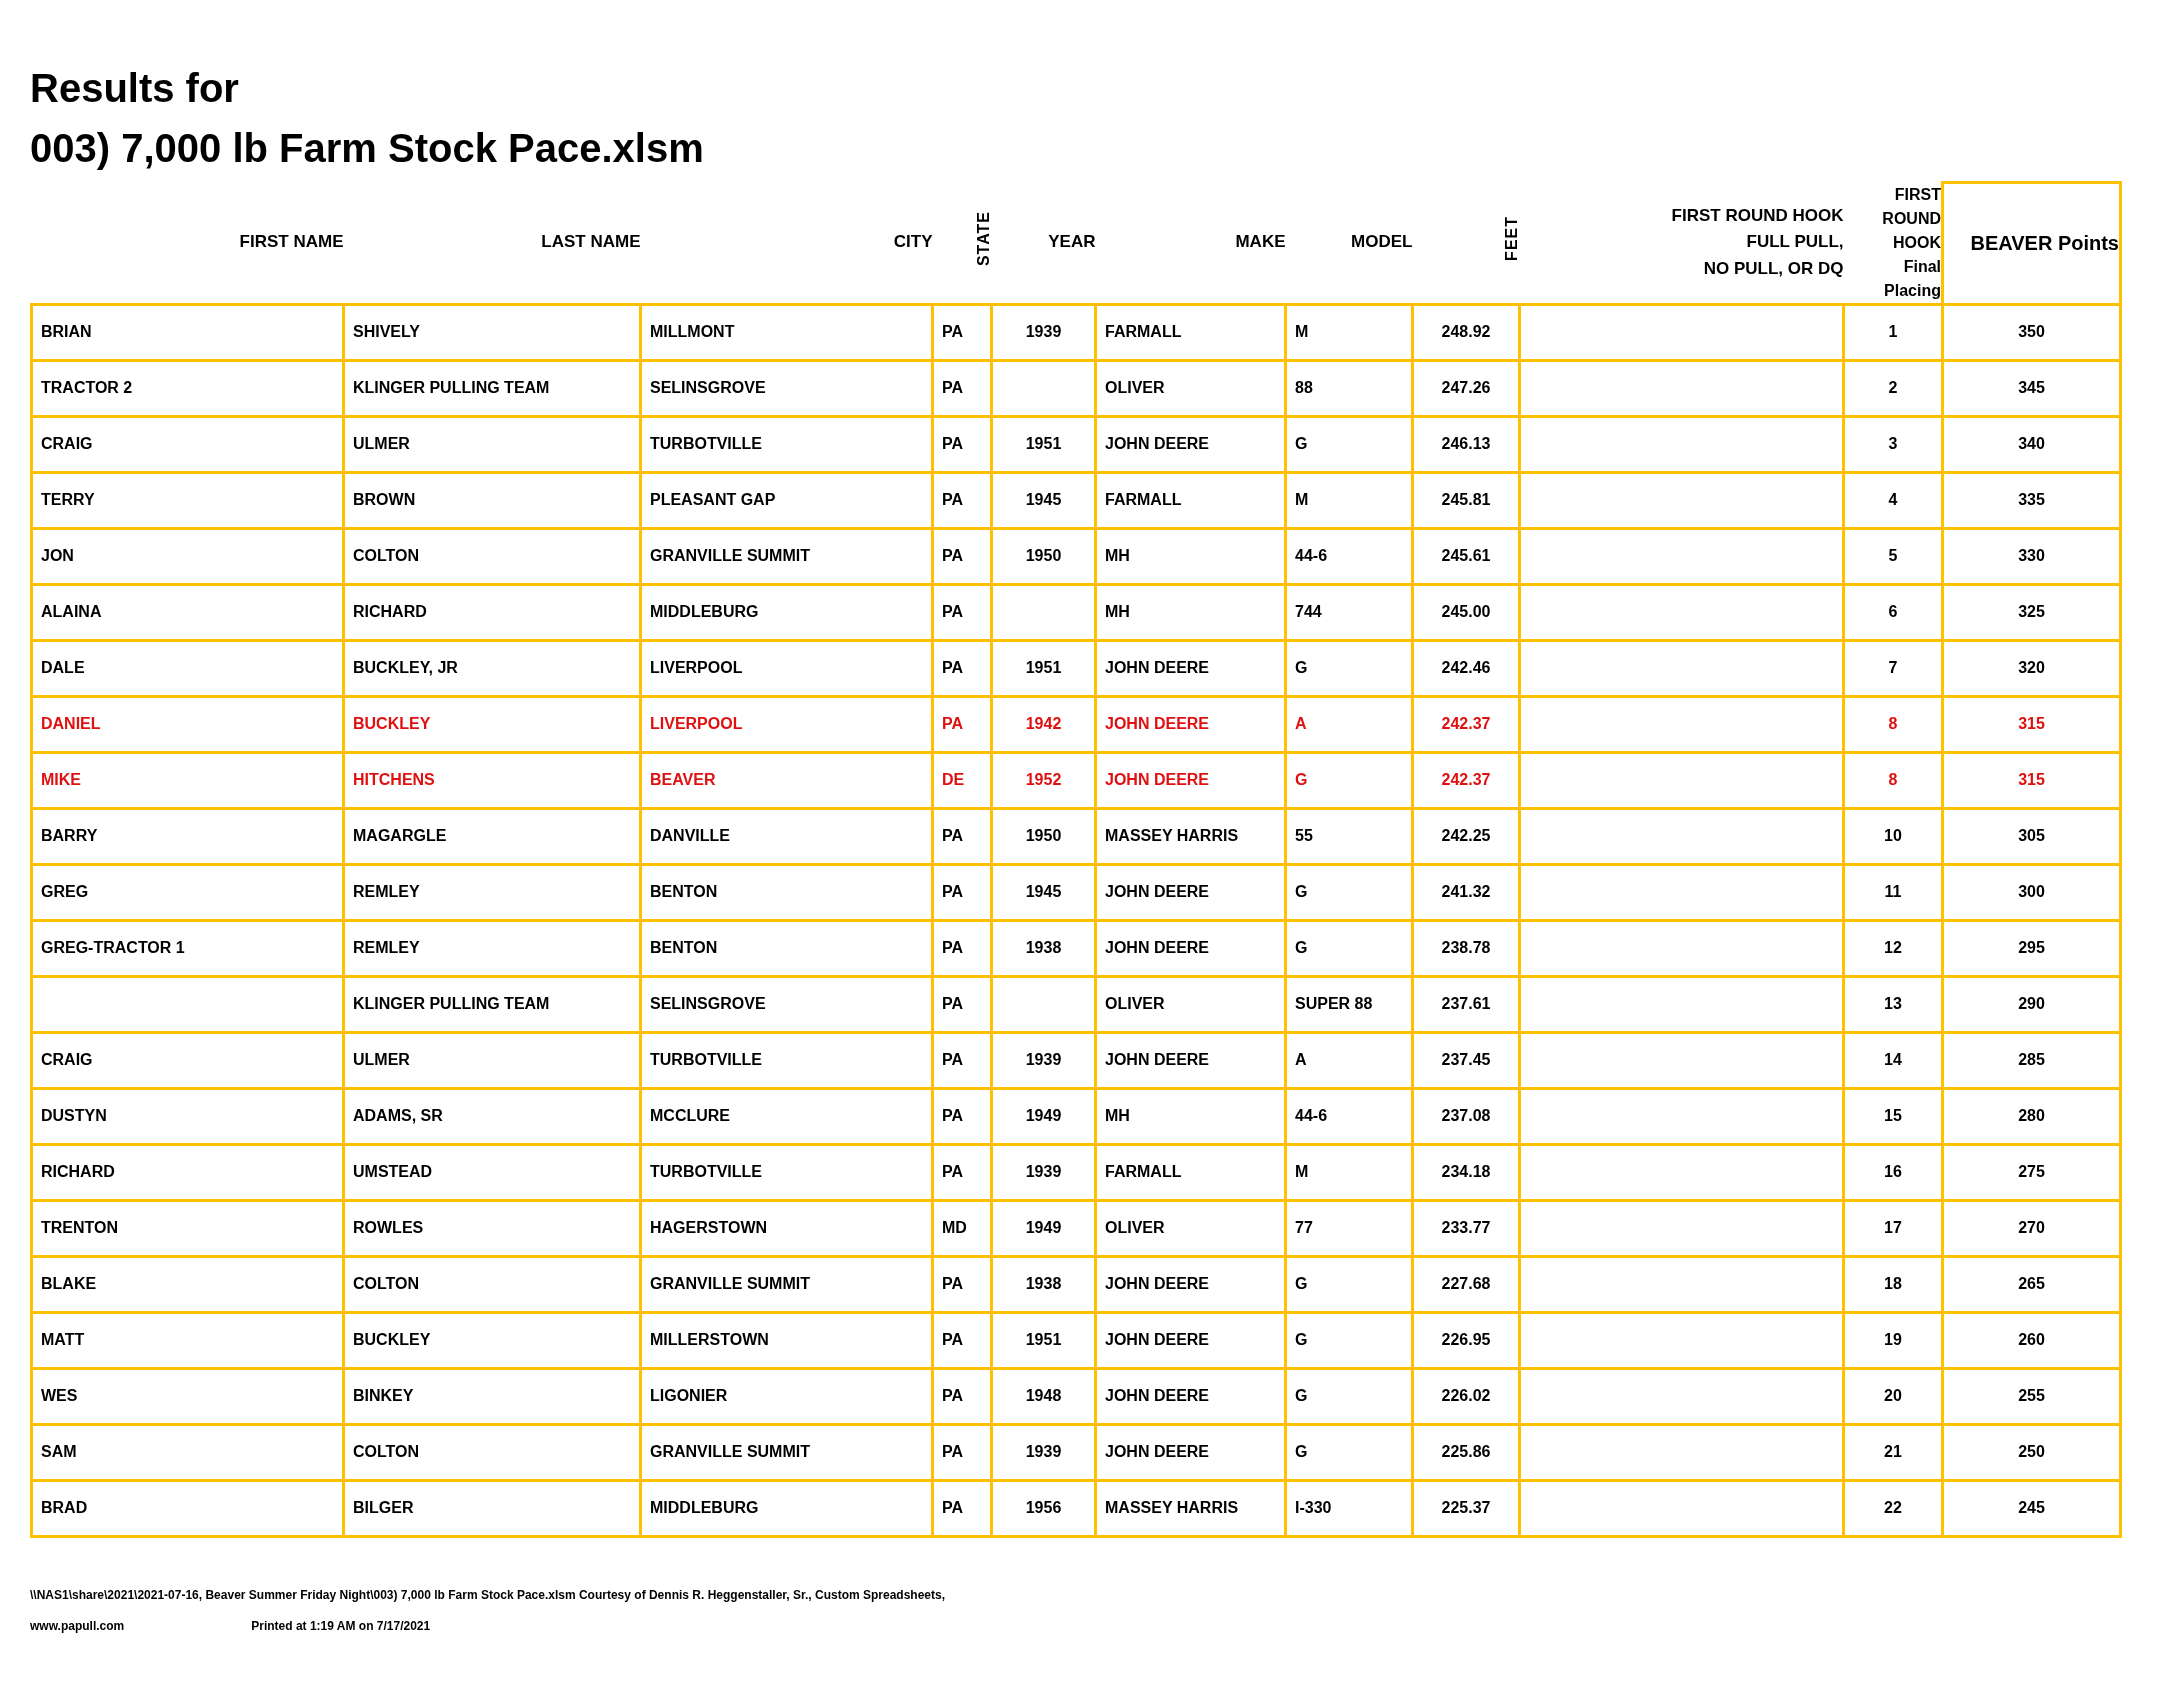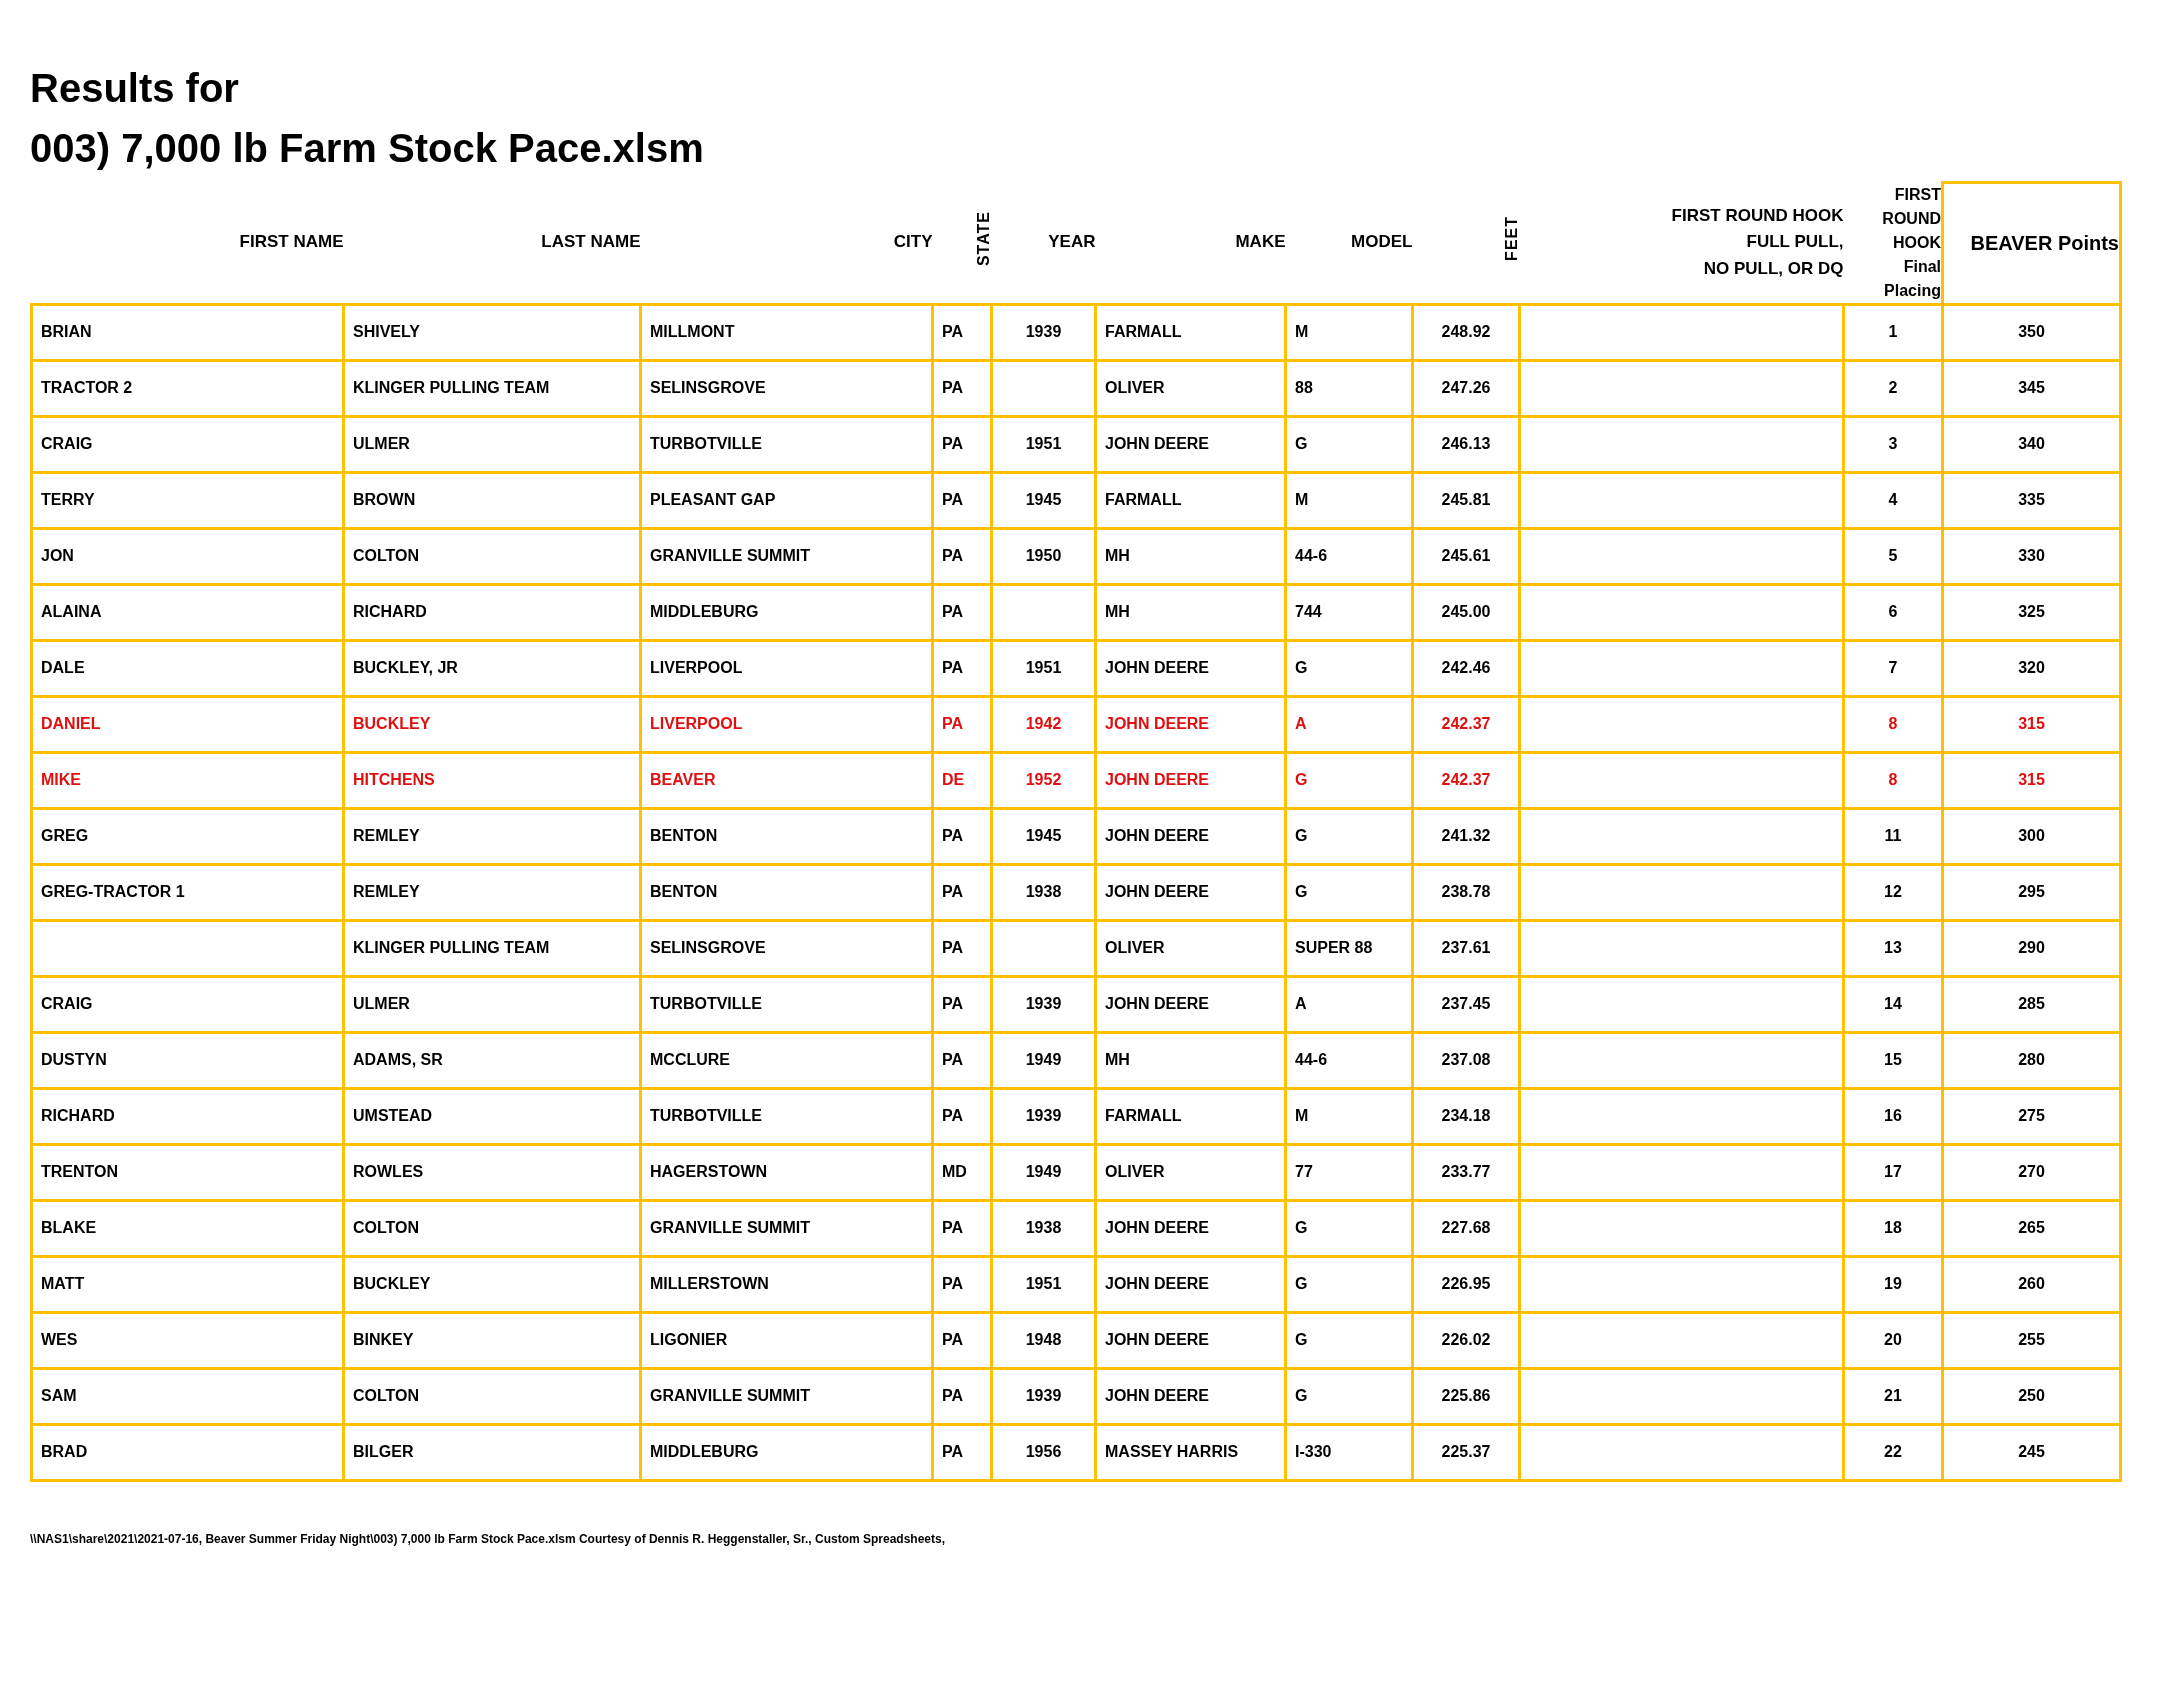--- a/index.html
+++ b/index.html
@@ -225,20 +225,33 @@
           <td>DE</td>
           <td class="c">1952</td>
           <td>JOHN DEERE</td>
           <td>G</td>
           <td class="c">242.37</td>
           <td></td>
           <td class="c">8</td>
           <td class="c">315</td>
         </tr>
         <tr>
+          <td>BARRY</td>
+          <td>MAGARGLE</td>
+          <td>DANVILLE</td>
+          <td>PA</td>
+          <td class="c">1950</td>
+          <td>MASSEY HARRIS</td>
+          <td>55</td>
+          <td class="c">242.25</td>
+          <td></td>
+          <td class="c">10</td>
+          <td class="c">305</td>
+        </tr>
+        <tr>
           <td>GREG</td>
           <td>REMLEY</td>
           <td>BENTON</td>
           <td>PA</td>
           <td class="c">1945</td>
           <td>JOHN DEERE</td>
           <td>G</td>
           <td class="c">241.32</td>
           <td></td>
           <td class="c">11</td>
@@ -385,15 +398,18 @@
           <td class="c">225.37</td>
           <td></td>
           <td class="c">22</td>
           <td class="c">245</td>
         </tr>
       </tbody>
   </table>
 
   <div class="footer">
     <div class="line1">\\NAS1\share\2021\2021-07-16, Beaver Summer Friday Night\003) 7,000 lb Farm Stock Pace.xlsm  Courtesy of Dennis R. Heggenstaller, Sr., Custom Spreadsheets,</div>
+    <div class="line2">
+      <span>www.papull.com</span><span class="printed">Printed at 1:19 AM on 7/17/2021</span>
+    </div>
   </div>
 </div>
 
 
 </body></html>

